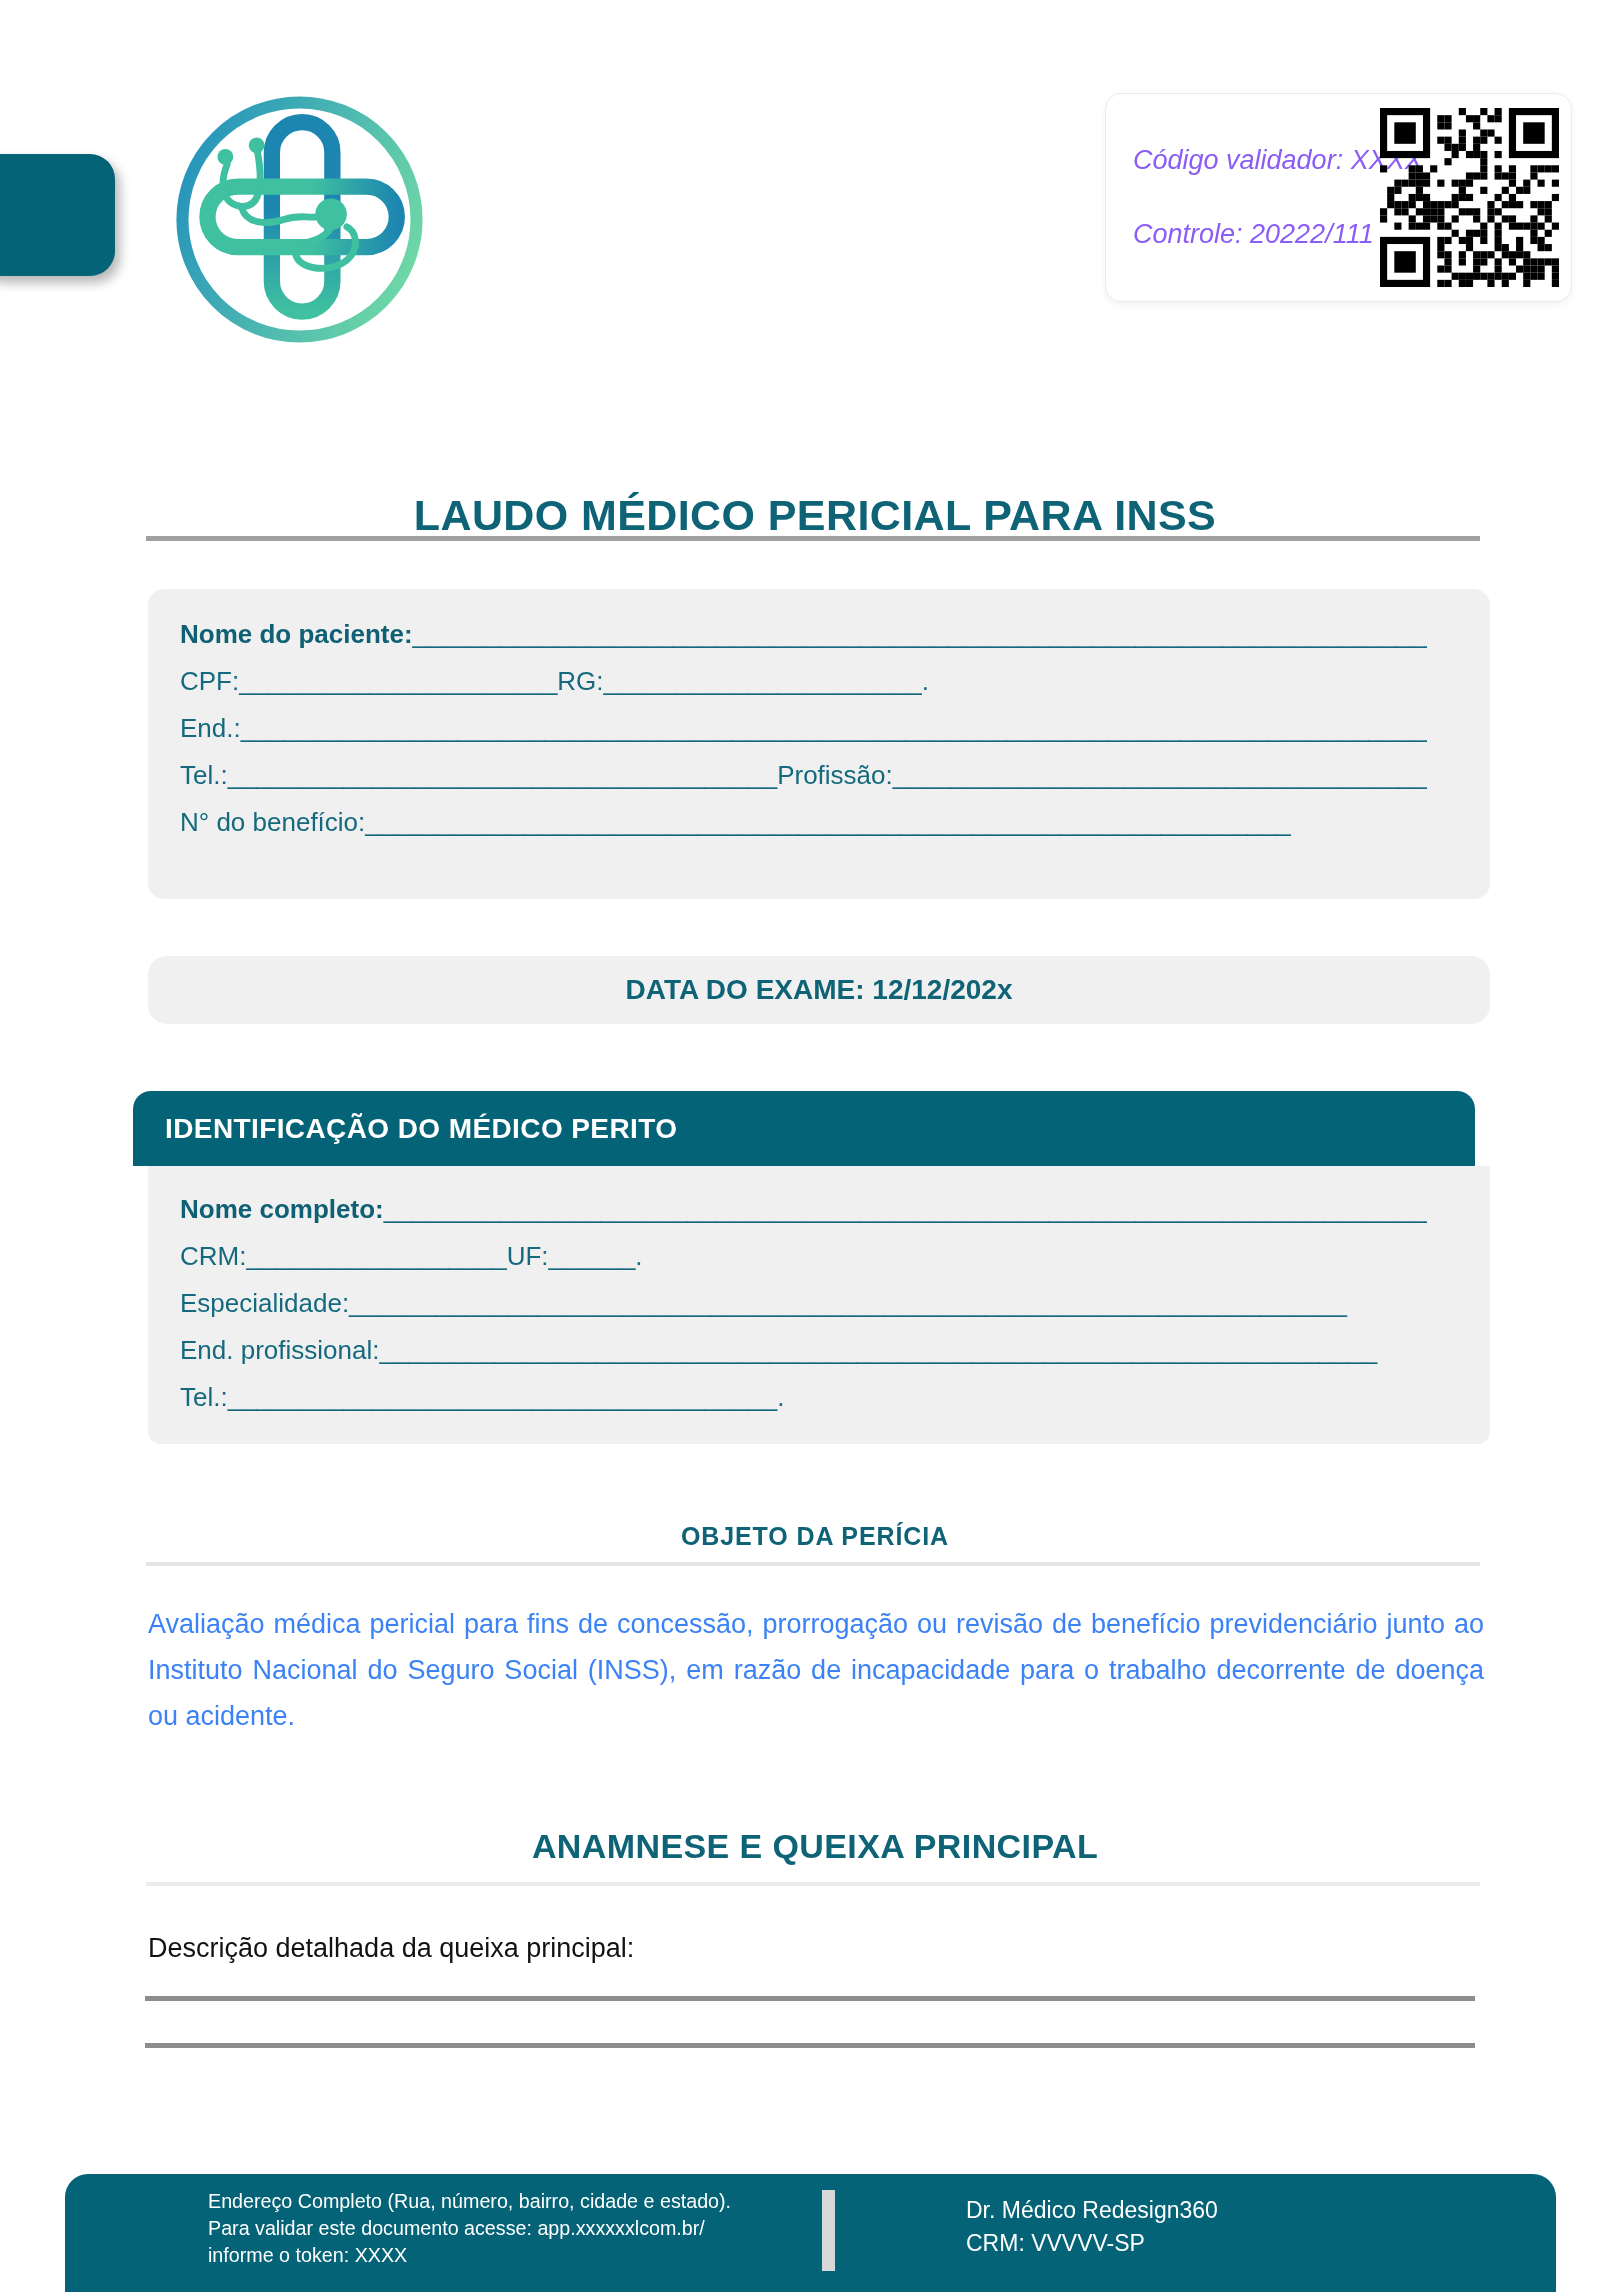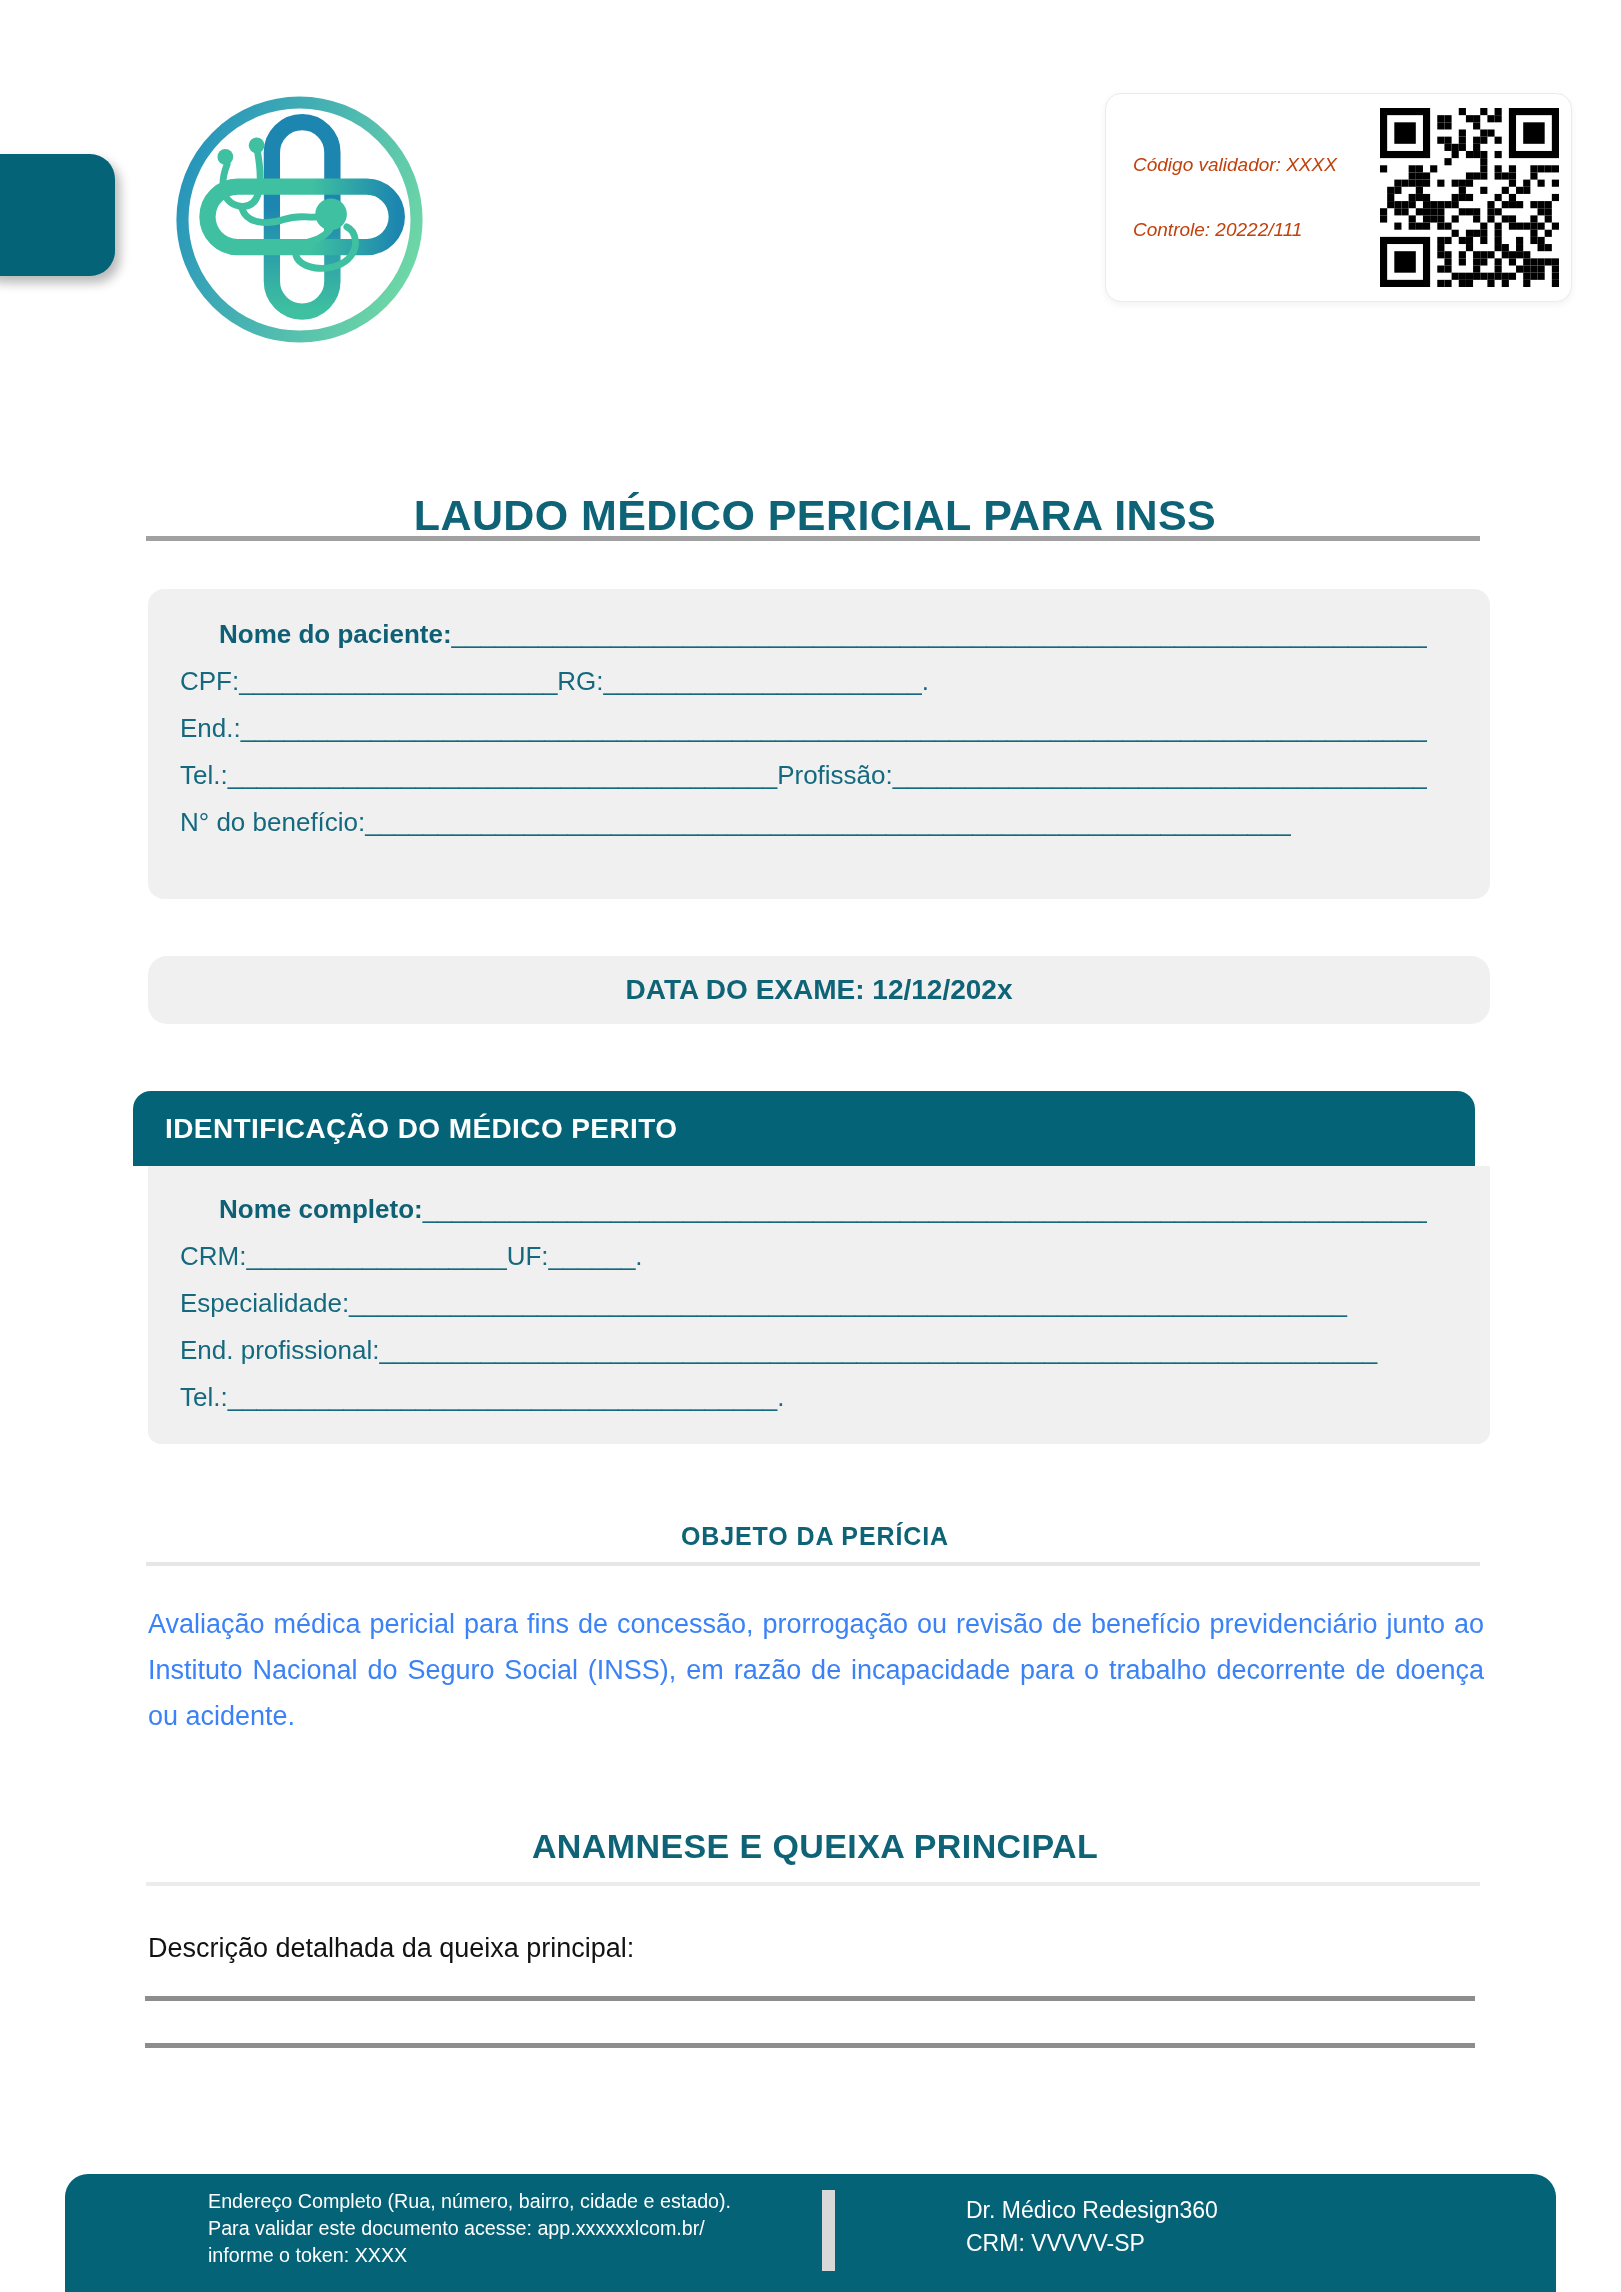--- a/index.html
+++ b/index.html
@@ -23,39 +23,39 @@
   
   .qr-box {
     position:absolute; left:1105px; top:93px; width:467px; height:209px;
     border:1.8px solid #ebebeb; border-radius:16px; background:#ffffff;
     box-shadow:0 2.7px 7.2px rgba(0,0,0,0.05);
   }
   .qr-texts {
     position:absolute; left:27px; top:0; height:100%;
     display:flex; flex-direction:column; justify-content:center; gap:43px;
   }
-  .qr-texts div { font-size:19px; font-style:italic; color:#c2410c; white-space:nowrap; }
+  .qr-texts div { font-size:27px; font-style:italic; color:#8b5cf6; white-space:nowrap; }
   .qr-svg { position:absolute; right:12.5px; top:14.3px; width:179px; height:179px; }
 
   
   .doc-title {
     position:absolute; left:148px; top:491px; width:1334px;
     text-align:center; font-size:43px; font-weight:bold; color:#0e6376;
     letter-spacing:0.4px; white-space:nowrap;
   }
   .title-rule { position:absolute; left:146px; top:536px; width:1334px; height:5.4px; background:#a1a1a1; }
 
   
   .patient-box {
     position:absolute; left:148px; top:589px; width:1342px; height:310px;
     background:#f0f0f0; border-radius:16px;
     padding:21.5px 63px 0 32px; color:#15697e; font-size:26px;
   }
   .field-row { line-height:47px; white-space:nowrap; overflow:hidden; }
-  .field-row .lbl { font-weight:bold; color:#0f6074;margin-left:39px; }
+  .field-row .lbl { font-weight:bold; color:#0f6074; }
 
   .exam-box {
     position:absolute; left:148px; top:956px; width:1342px; height:68px;
     background:#f0f0f0; border-radius:19px;
     display:flex; align-items:center; justify-content:center;
     font-size:28px; font-weight:bold; color:#0e6376;
   }
 
   .doctor-header {
     position:absolute; left:133px; top:1091px; width:1342px; height:75px;

